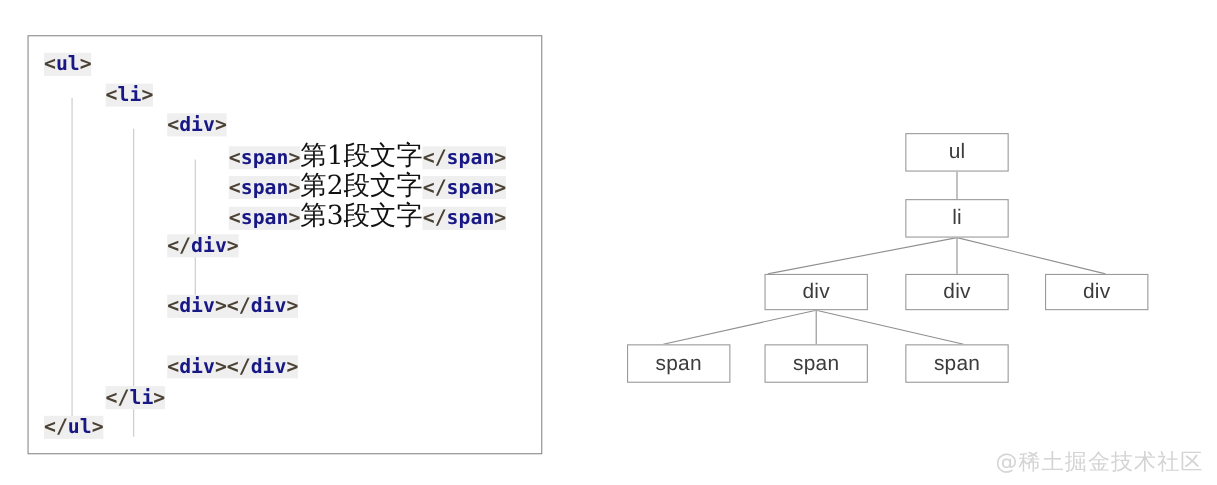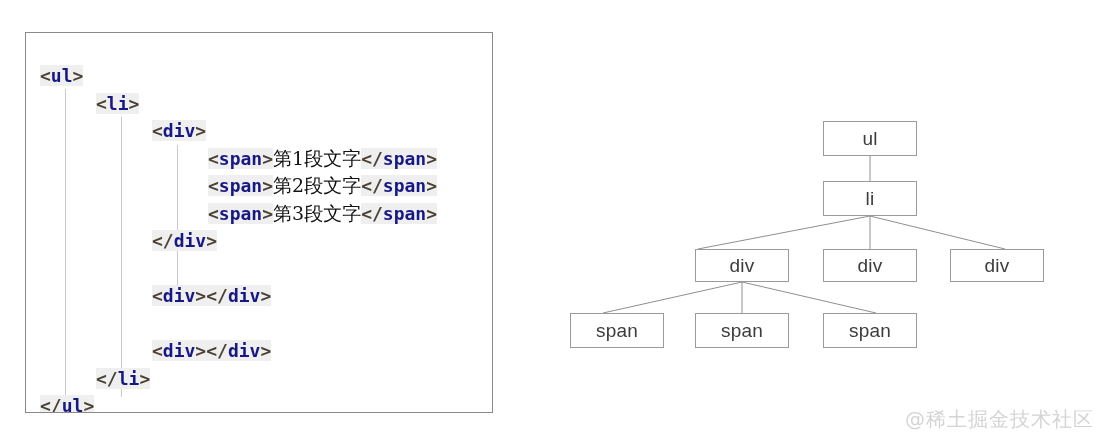--- a/index.html
+++ b/index.html
@@ -29,42 +29,41 @@
   }
   #code-lines {
     position: absolute;
     left: 14px;
     top: 12px;
     font-family: "DejaVu Sans Mono", "Liberation Mono", monospace;
     font-size: 18px;
     font-weight: bold;
     line-height: 27.5px;
     white-space: pre;
-    margin-top: 17px;
   }
   .code-line {
     height: 27.5px;
     position: relative;
     white-space: pre;
   }
   .tok {
     background: #efefef;
   }
   .brk {
     color: #4a4034;
   }
   .tag {
     color: #181885;
   }
   .cjk {
     color: #121212;
     background: transparent;
     font-family: "DejaVu Serif", "Liberation Serif", serif;
     font-weight: normal;
-    font-size: 19px;
+    font-size: 24px;
   }
   .indent {
     display: inline-block;
     background: transparent;
   }
 
   
   .guide {
     position: absolute;
     top: 0;

